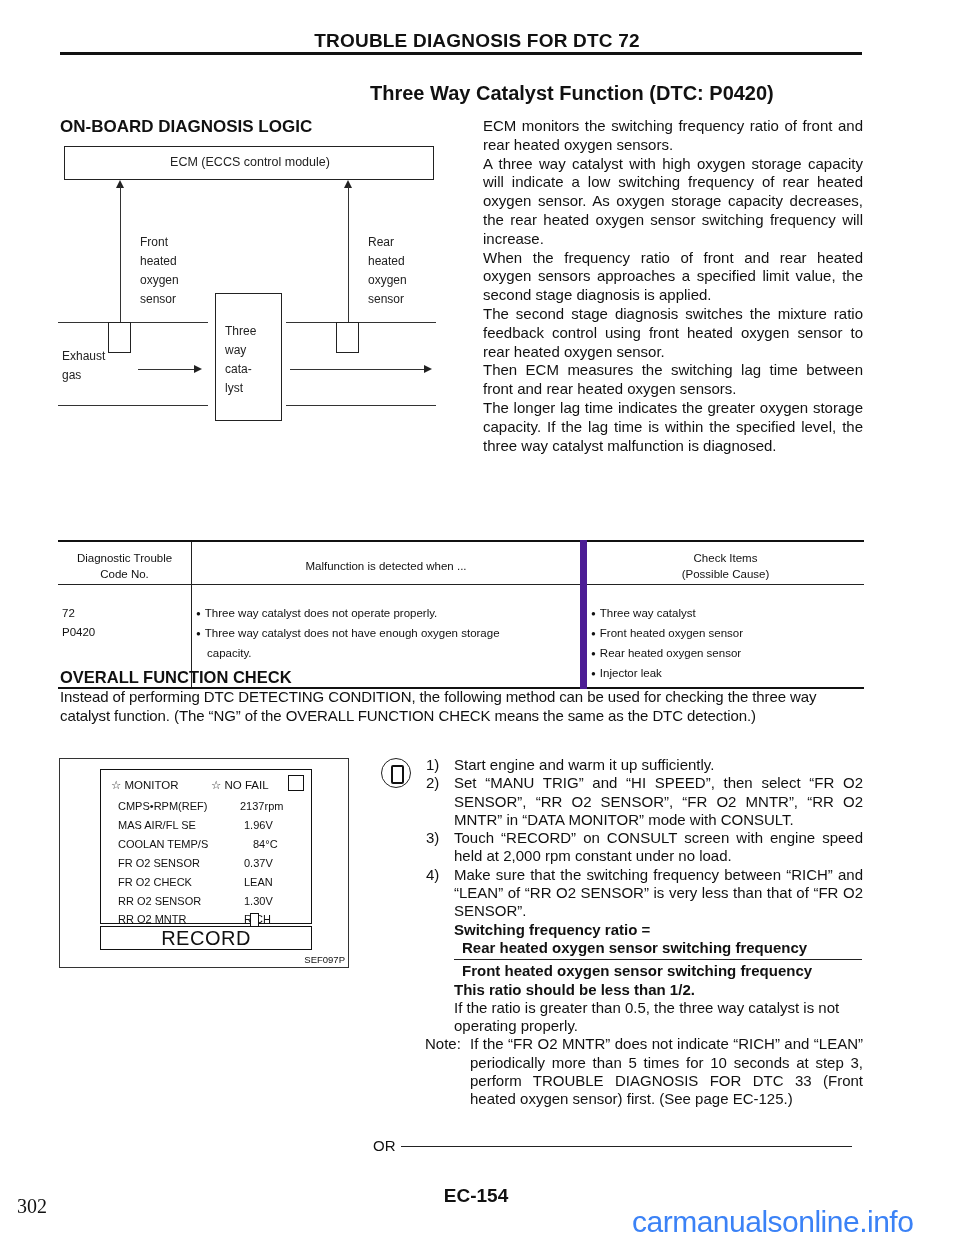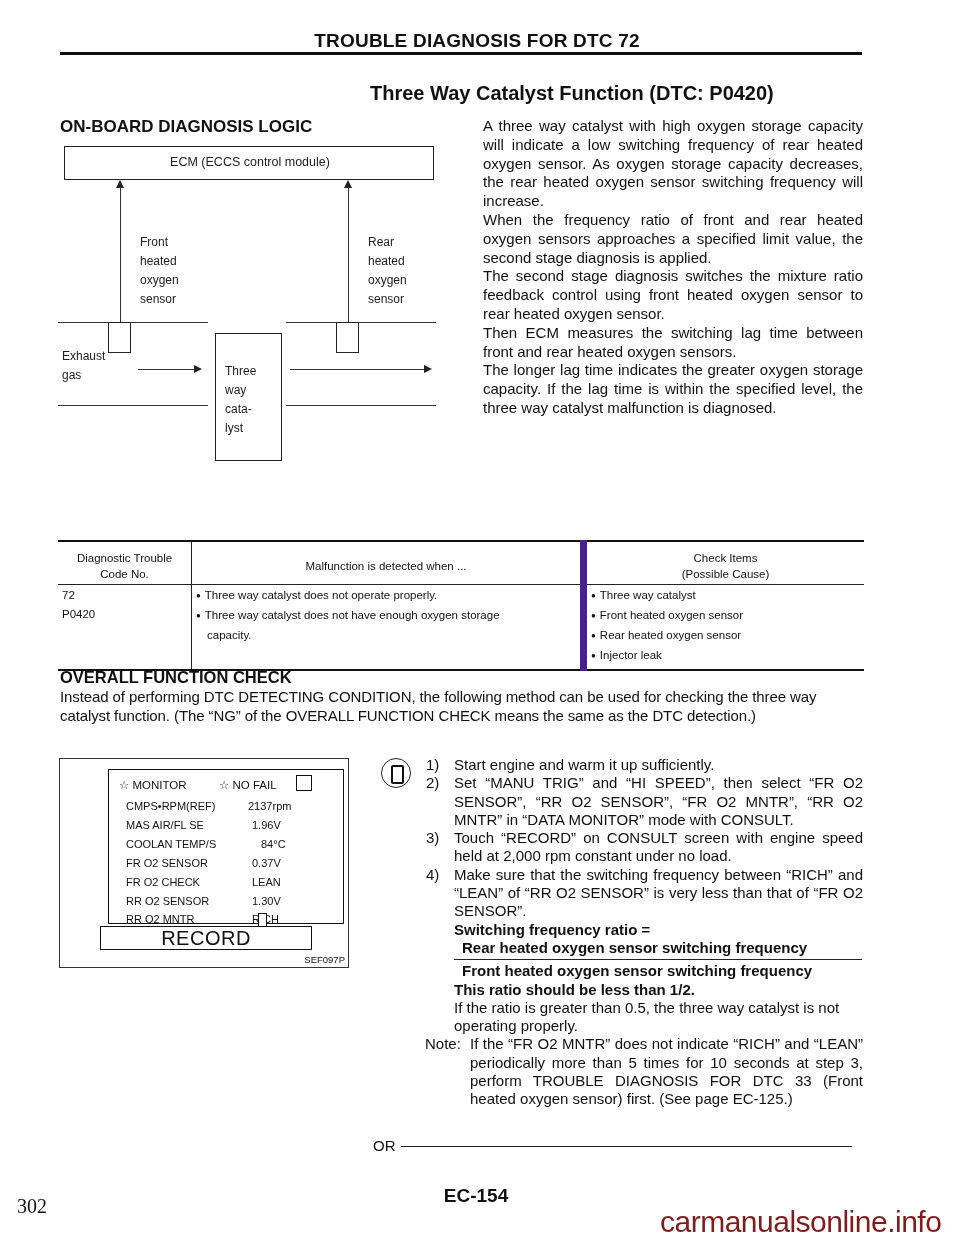--- a/index.html
+++ b/index.html
@@ -28,33 +28,33 @@
   #desc { left: 483px; top: 117px; width: 380px; font-size: 15px; line-height: 18.8px; text-align: justify; }
   #desc p { margin: 0; }
 
   
   #dtc-table { left: 58px; top: 540px; width: 806px; border-collapse: collapse; font-size: 11.5px; }
   #dtc-table th, #dtc-table td { vertical-align: top; padding: 0 4px; font-weight: normal; }
   #dtc-table thead tr { border-top: 2px solid #111; border-bottom: 1px solid #222; }
   #dtc-table tbody tr { border-bottom: 2px solid #111; }
   #dtc-table th { text-align: center; line-height: 16px; padding-top: 8px; padding-bottom: 2px; }
   #dtc-table th.mid { vertical-align: middle; }
-  #dtc-table td { line-height: 19px; padding-top: 1px; padding-bottom: 3px; }
+  #dtc-table td { line-height: 19px; padding-top: 19px; padding-bottom: 3px; }
   #dtc-table .col1 { width: 125px; border-right: 1px solid #222; }
   #dtc-table .col2 { width: 380px; border-right: 7px solid #4c1d95; }
   .bullet::before { content: "\25CF"; font-size: 8px; margin-right: 4px; position: relative; top: -1px; }
   .indent { padding-left: 11px; }
 
   
   #ofc-heading { left: 60px; top: 668px; font-size: 16.5px; font-weight: bold; }
   #ofc-intro { left: 60px; top: 688px; width: 806px; font-size: 15px; line-height: 18.5px; letter-spacing: -0.1px; }
 
   
   #consult-fig { left: 59px; top: 758px; width: 290px; height: 210px; border: 1.2px solid #333; box-sizing: border-box; }
-  #consult-screen { left: 48px; top: 10px; width: 236px; height: 155px; border: 1.5px solid #111; box-sizing: border-box; }
+  #consult-screen { left: 40px; top: 10px; width: 212px; height: 155px; border: 1.5px solid #111; box-sizing: border-box; }
   #consult-hdr { position: absolute; left: 10px; top: 8px; width: 190px; font-size: 11.5px; }
   #consult-hdr .c1 { position: absolute; left: 0; top: 0; }
   #consult-hdr .c2 { position: absolute; left: 100px; top: 0; }
   #consult-checkbox { position: absolute; right: -3px; top: -3px; width: 14px; height: 14px; border: 1.5px solid #111; }
   .c-row { position: absolute; left: 17px; font-size: 11px; width: 200px; }
   .c-row .lbl { position: absolute; left: 0; }
   .c-row .val { position: absolute; left: 126px; }
   #record-btn { left: 40px; top: 167px; width: 212px; height: 24px; border: 1.5px solid #111; box-sizing: border-box; font-size: 20px; text-align: center; line-height: 22px; letter-spacing: 0.5px; }
   #consult-pointer { position: absolute; left: 149px; top: 143px; width: 7px; height: 12px; border: 1.2px solid #111; background: #fff; }
   #fig-code { right: 3px; bottom: 2px; font-size: 9.5px; }
@@ -72,21 +72,21 @@
   #note .note-lbl { position: absolute; left: -1px; top: 0; }
   #note .note-body { padding-left: 44px; text-align: justify; }
   #or-line { left: 368px; top: 1137px; width: 484px; height: 18px; }
   #or-line .l { position: absolute; top: 9px; height: 1px; background: #222; }
   #or-line .t { position: absolute; left: 0; width: 484px; text-align: left; font-size: 15px; top: 0; line-height: 18px; }
   #or-line .t span { background: #fff; padding: 0 5px; }
 
   
   #page-num { left: 17px; top: 1195px; font-family: "Liberation Serif", serif; font-size: 20px; }
   #page-code { left: 0; width: 960px; text-align: center; top: 1185px; font-size: 19px; font-weight: bold; transform: translateX(-4px); }
-  #watermark { left: 660px; top: 1205px; font-size: 30px; color: #7f1d1d; letter-spacing: -0.5px; }
+  #watermark { left: 632px; top: 1205px; font-size: 30px; color: #3b82f6; letter-spacing: -0.5px; }
 </style>
 </head>
 <body>
 
 <div id="hdr-title" class="abs">TROUBLE DIAGNOSIS FOR DTC 72</div>
 <div id="hdr-rule" class="abs"></div>
 <div id="sec-title" class="abs">Three Way Catalyst Function (DTC: P0420)</div>
 
 <div id="obd-heading" class="abs">ON-BOARD DIAGNOSIS LOGIC</div>
 
@@ -116,40 +116,41 @@
   </div>
 
   <div class="d-line" style="left:0; top:180px; width:150px; height:1px;"></div>
   <div class="d-line" style="left:228px; top:180px; width:150px; height:1px;"></div>
   <div class="d-line" style="left:0; top:263px; width:150px; height:1px;"></div>
   <div class="d-line" style="left:228px; top:263px; width:150px; height:1px;"></div>
 
   <div class="d-box" style="left:50px; top:180px; width:23px; height:31px;"></div>
   <div class="d-box" style="left:278px; top:180px; width:23px; height:31px;"></div>
 
-  <div class="d-box" style="left:157px; top:151px; width:67px; height:128px; background:#fff;margin-top:40px;">
+  <div class="d-box" style="left:157px; top:151px; width:67px; height:128px; background:#fff;">
     <div class="d-text" style="left:9px; top:28px;">
       <div>Three</div>
       <div>way</div>
       <div>cata-</div>
       <div>lyst</div>
     </div>
   </div>
 
   <div class="d-text" style="left:4px; top:205px;">
     <div>Exhaust</div>
     <div>gas</div>
   </div>
   <div class="d-line" style="left:80px; top:227px; width:58px; height:1px;"></div>
   <div class="arrow-right" style="left:136px; top:223px;"></div>
   <div class="d-line" style="left:232px; top:227px; width:136px; height:1px;"></div>
   <div class="arrow-right" style="left:366px; top:223px;"></div>
 </div>
 
 <div id="desc" class="abs">
+  <p>ECM monitors the switching frequency ratio of front and rear heated oxygen sensors.</p>
   <p>A three way catalyst with high oxygen storage capacity will indicate a low switching frequency of rear heated oxygen sensor. As oxygen storage capacity decreases, the rear heated oxygen sensor switching frequency will increase.</p>
   <p>When the frequency ratio of front and rear heated oxygen sensors approaches a specified limit value, the second stage diagnosis is applied.</p>
   <p>The second stage diagnosis switches the mixture ratio feedback control using front heated oxygen sensor to rear heated oxygen sensor.</p>
   <p>Then ECM measures the switching lag time between front and rear heated oxygen sensors.</p>
   <p>The longer lag time indicates the greater oxygen storage capacity. If the lag time is within the specified level, the three way catalyst malfunction is diagnosed.</p>
 </div>
 
 <table id="dtc-table" class="abs">
   <thead>
     <tr>

